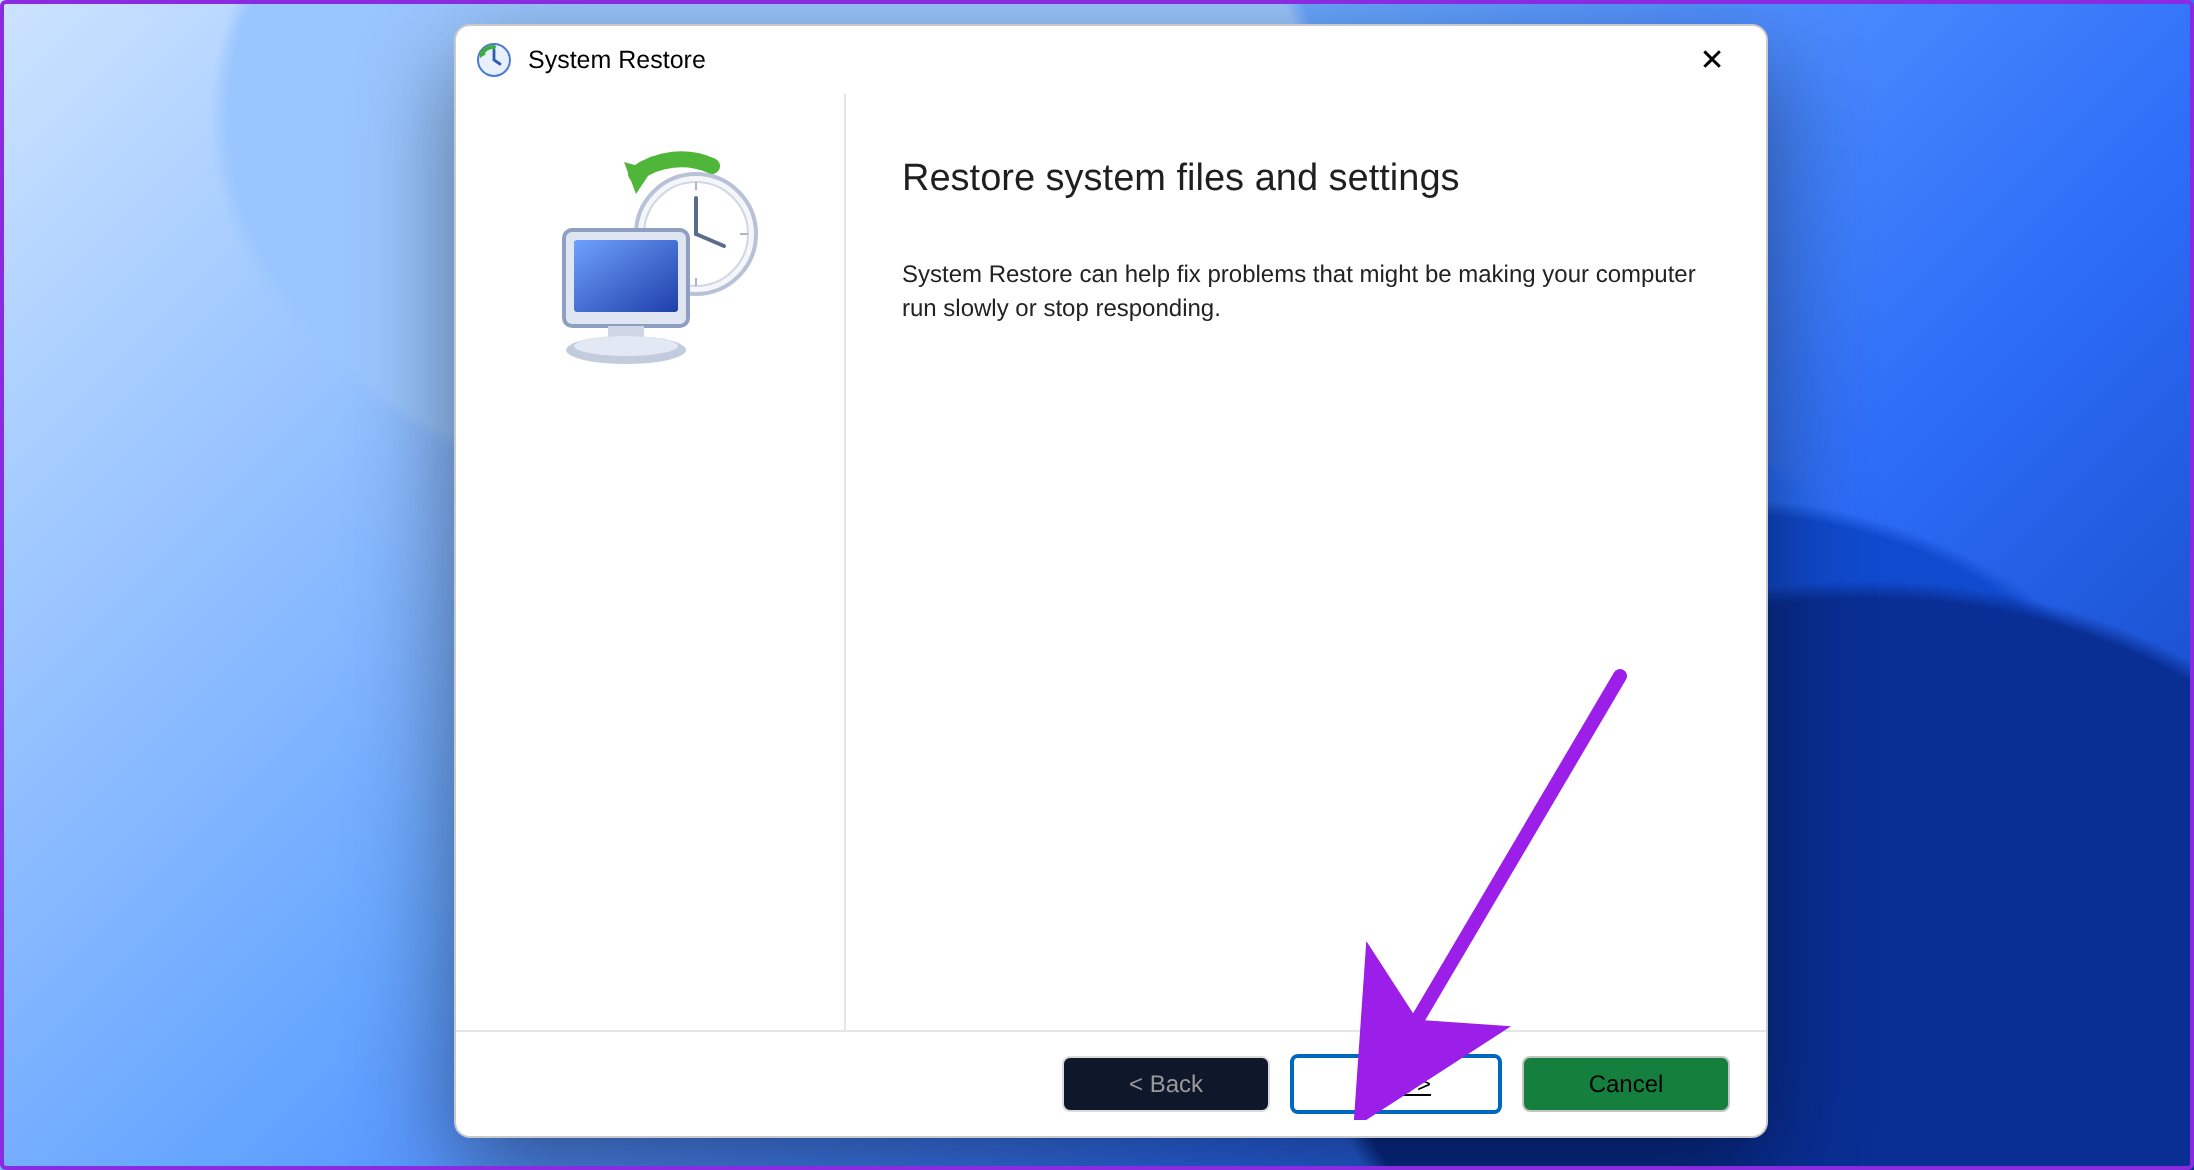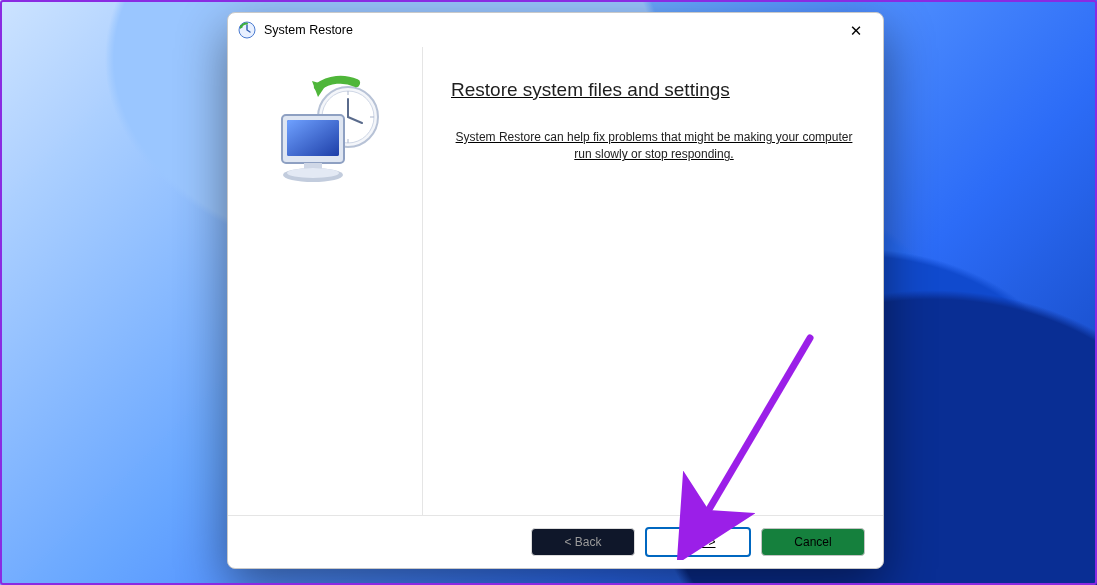--- a/index.html
+++ b/index.html
@@ -24,25 +24,25 @@
     box-shadow:0 18px 50px rgba(0,0,0,.45);
     display:flex;flex-direction:column;
   }
   .titlebar{height:34px;display:flex;align-items:center;padding:0 4px 0 10px;}
   .title-icon{width:18px;height:18px;margin-right:8px;flex:0 0 auto;}
   .title-text{font-size:12.5px;color:#000;}
   .titlebar-spacer{flex:1;}
   .close-btn{width:46px;height:30px;display:flex;align-items:center;justify-content:center;border-radius:4px;}
   .close-x{font-size:15px;line-height:1;color:#000;}
   
-  .content{flex:1;display:flex;min-height:0;text-decoration:underline;}
+  .content{flex:1;display:flex;min-height:0;}
   .sidebar{width:194px;border-right:1px solid #e5e5e5;display:flex;justify-content:center;padding-top:28px;}
   .main{flex:1;padding:32px 26px 0 28px;}
   .heading{font-size:19px;font-weight:400;color:#1f1f1f;margin:0 0 28px 0;}
-  .para{font-size:12px;line-height:1.45;color:#222;margin:16px 0 22px 0;max-width:410px;text-align:center;}
+  .para{font-size:12px;line-height:1.45;color:#222;margin:16px 0 22px 0;max-width:410px;}
   
   .footer{height:52px;border-top:1px solid #e5e5e5;display:flex;align-items:center;justify-content:flex-end;gap:10px;padding:0 18px;}
   .btn{min-width:86px;height:26px;font-size:12px;border:1px solid #c4c4c4;background:#15803d;border-radius:4px;display:flex;align-items:center;justify-content:center;color:#000;padding:0 8px;}
   .btn.disabled{color:#9a9a9a;border-color:#dcdcdc;background:#0f172a;}
   .btn.primary{border:2px solid #0067c0;background:#ffffff;text-decoration:underline;}
   
   .arrow{position:absolute;left:670px;top:330px;pointer-events:none;}
 </style>
 </head>
 <body>

